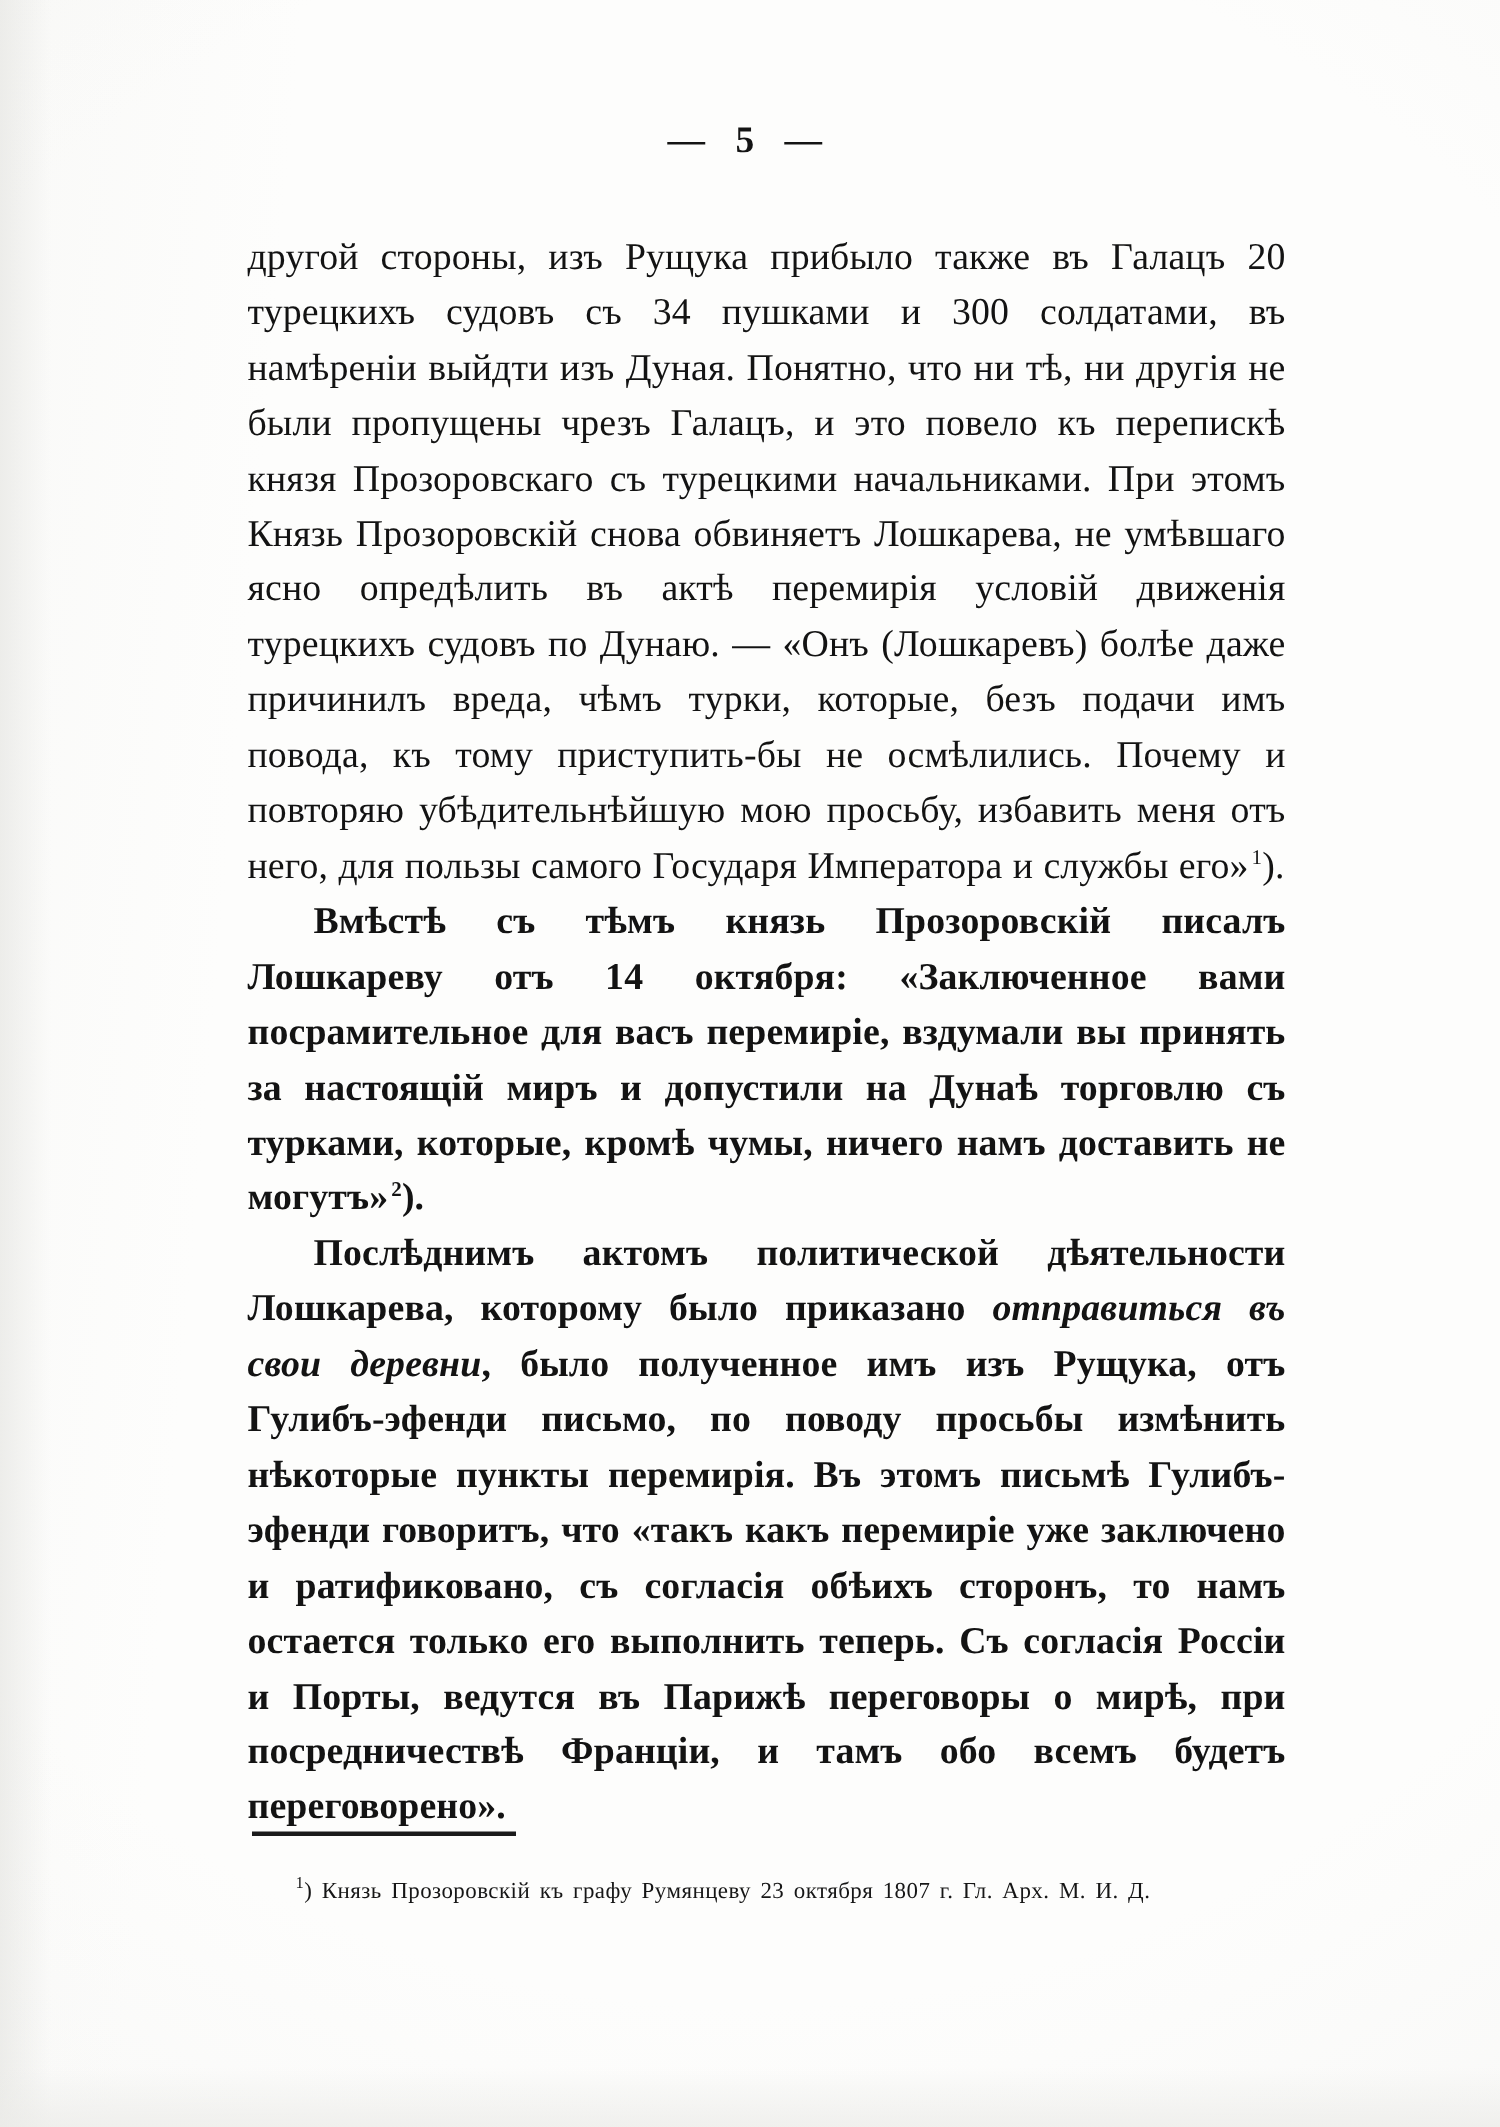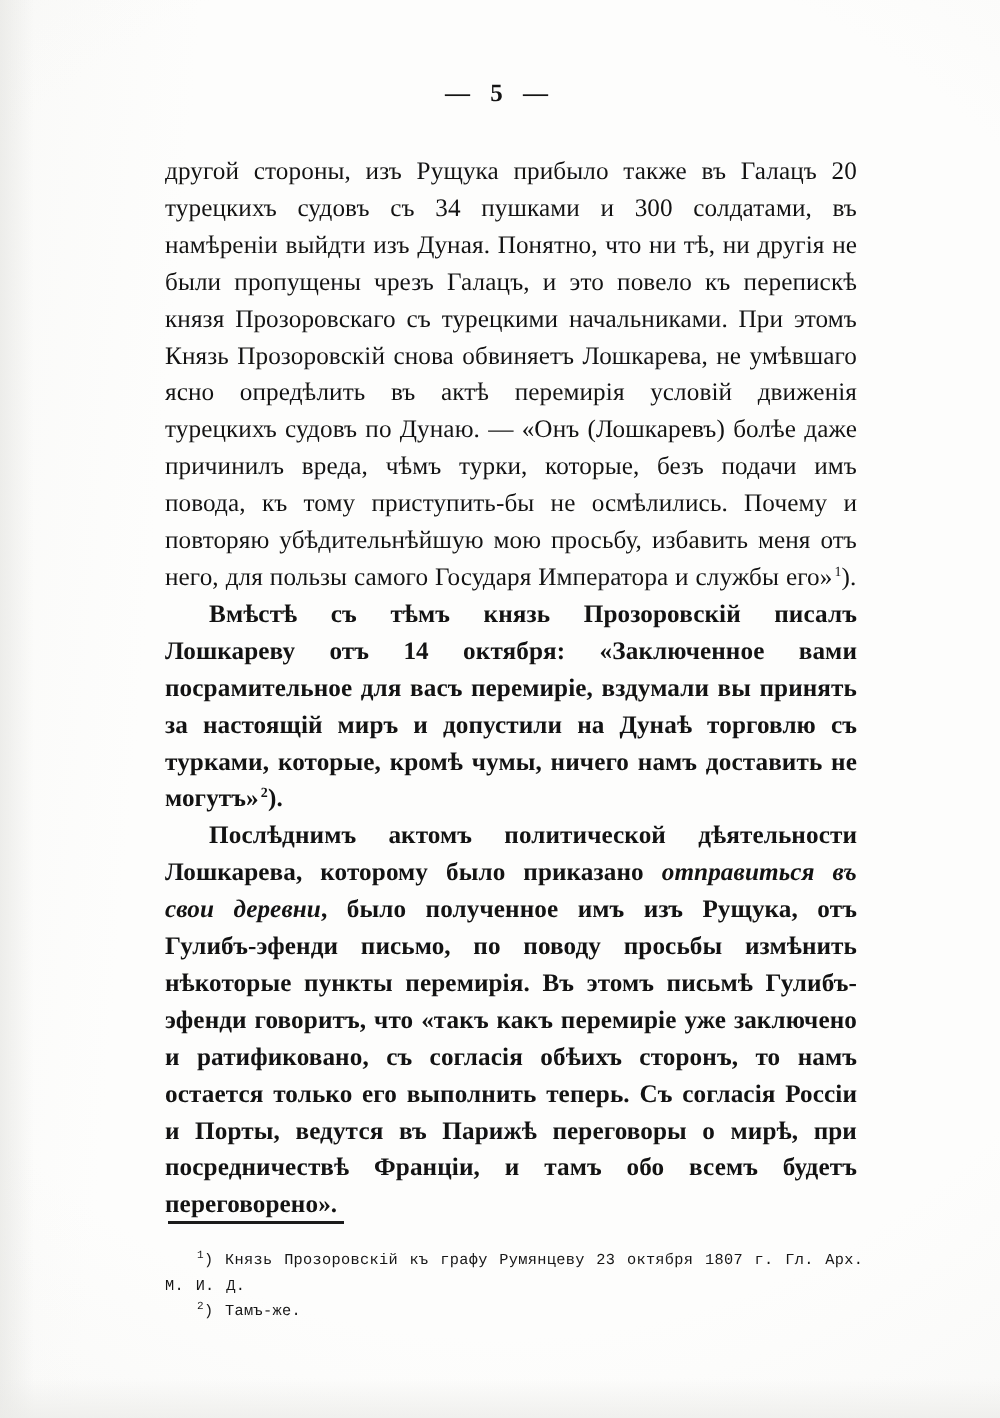--- a/index.html
+++ b/index.html
@@ -101,21 +101,20 @@
 
   .footnotes {
     position: absolute;
     left: 165px;
     top: 1248px;
     width: 710px;
     font-size: 15.3px;
     line-height: 25.5px;
     color: #161616;
     letter-spacing: 0.3px;
-    font-family: Liberation Mono, monospace;
   }
   .footnotes p {
     margin: 0;
     text-indent: 32px;
     word-spacing: 2.2px;
   }
   .footnotes sup {
     font-size: 11px;
     vertical-align: super;
     line-height: 0;
@@ -144,16 +143,15 @@
     <p class="para indent" id="para-2">Вмѣстѣ съ тѣмъ князь Прозоровскій писалъ Лошкареву отъ 14 октября: «Заключенное вами посрамительное для васъ перемирie, вздумали вы принять за настоящій миръ и допустили на Дунаѣ торговлю съ турками, которые, кромѣ чумы, ничего намъ доставить не могутъ»<sup class="fn">2</sup>).</p>
 
     <p class="para indent" id="para-3">Послѣднимъ актомъ политической дѣятельности Лошкарева, которому было приказано <em class="it">отправиться въ свои деревни</em>, было полученное имъ изъ Рущука, отъ Гулибъ-эфенди письмо, по поводу просьбы измѣнить нѣкоторые пункты перемирія. Въ этомъ письмѣ Гулибъ-эфенди говоритъ, что «такъ какъ перемирie уже заключено и ратификовано, съ согласія обѣихъ сторонъ, то намъ остается только его выполнить теперь. Съ согласія Россіи и Порты, ведутся въ Парижѣ переговоры о мирѣ, при посредничествѣ Франціи, и тамъ обо всемъ будетъ переговорено».</p>
 
   </div>
 
   <div class="footnote-rule"></div>
 
   <div class="footnotes">
     <p id="fn-1"><sup>1</sup>) Князь Прозоровскій къ графу Румянцеву 23 октября 1807 г. Гл. Арх. М. И. Д.</p>
-    <p id="fn-2"><sup>2</sup>) Тамъ-же.</p>
   </div>
 
 </div>
 
 </body></html>

